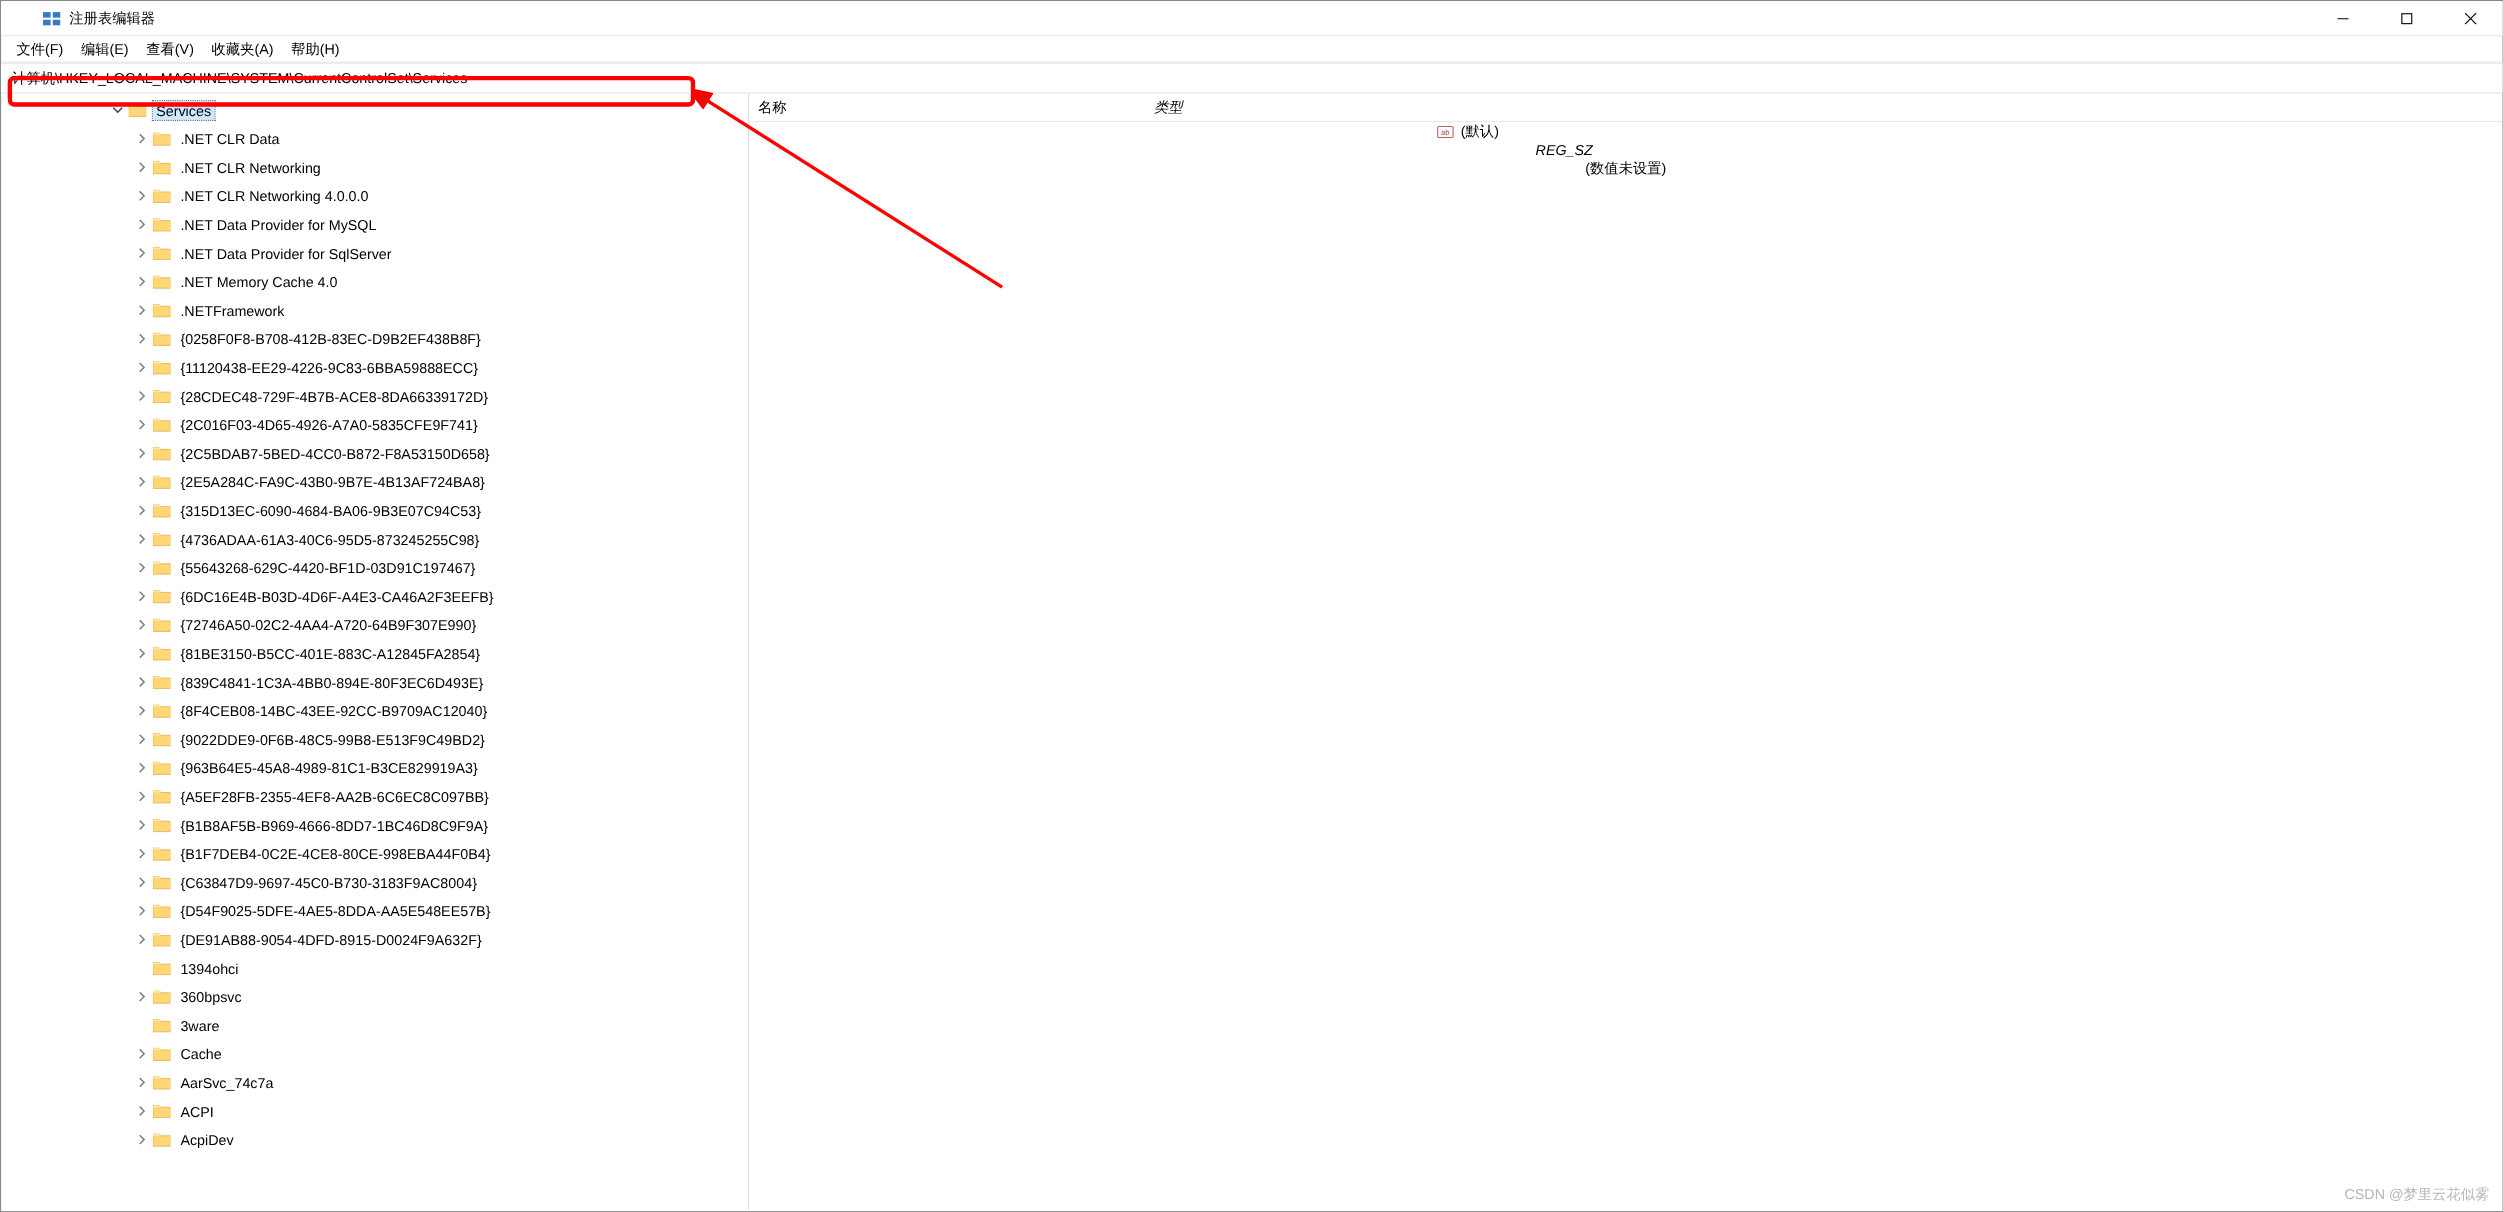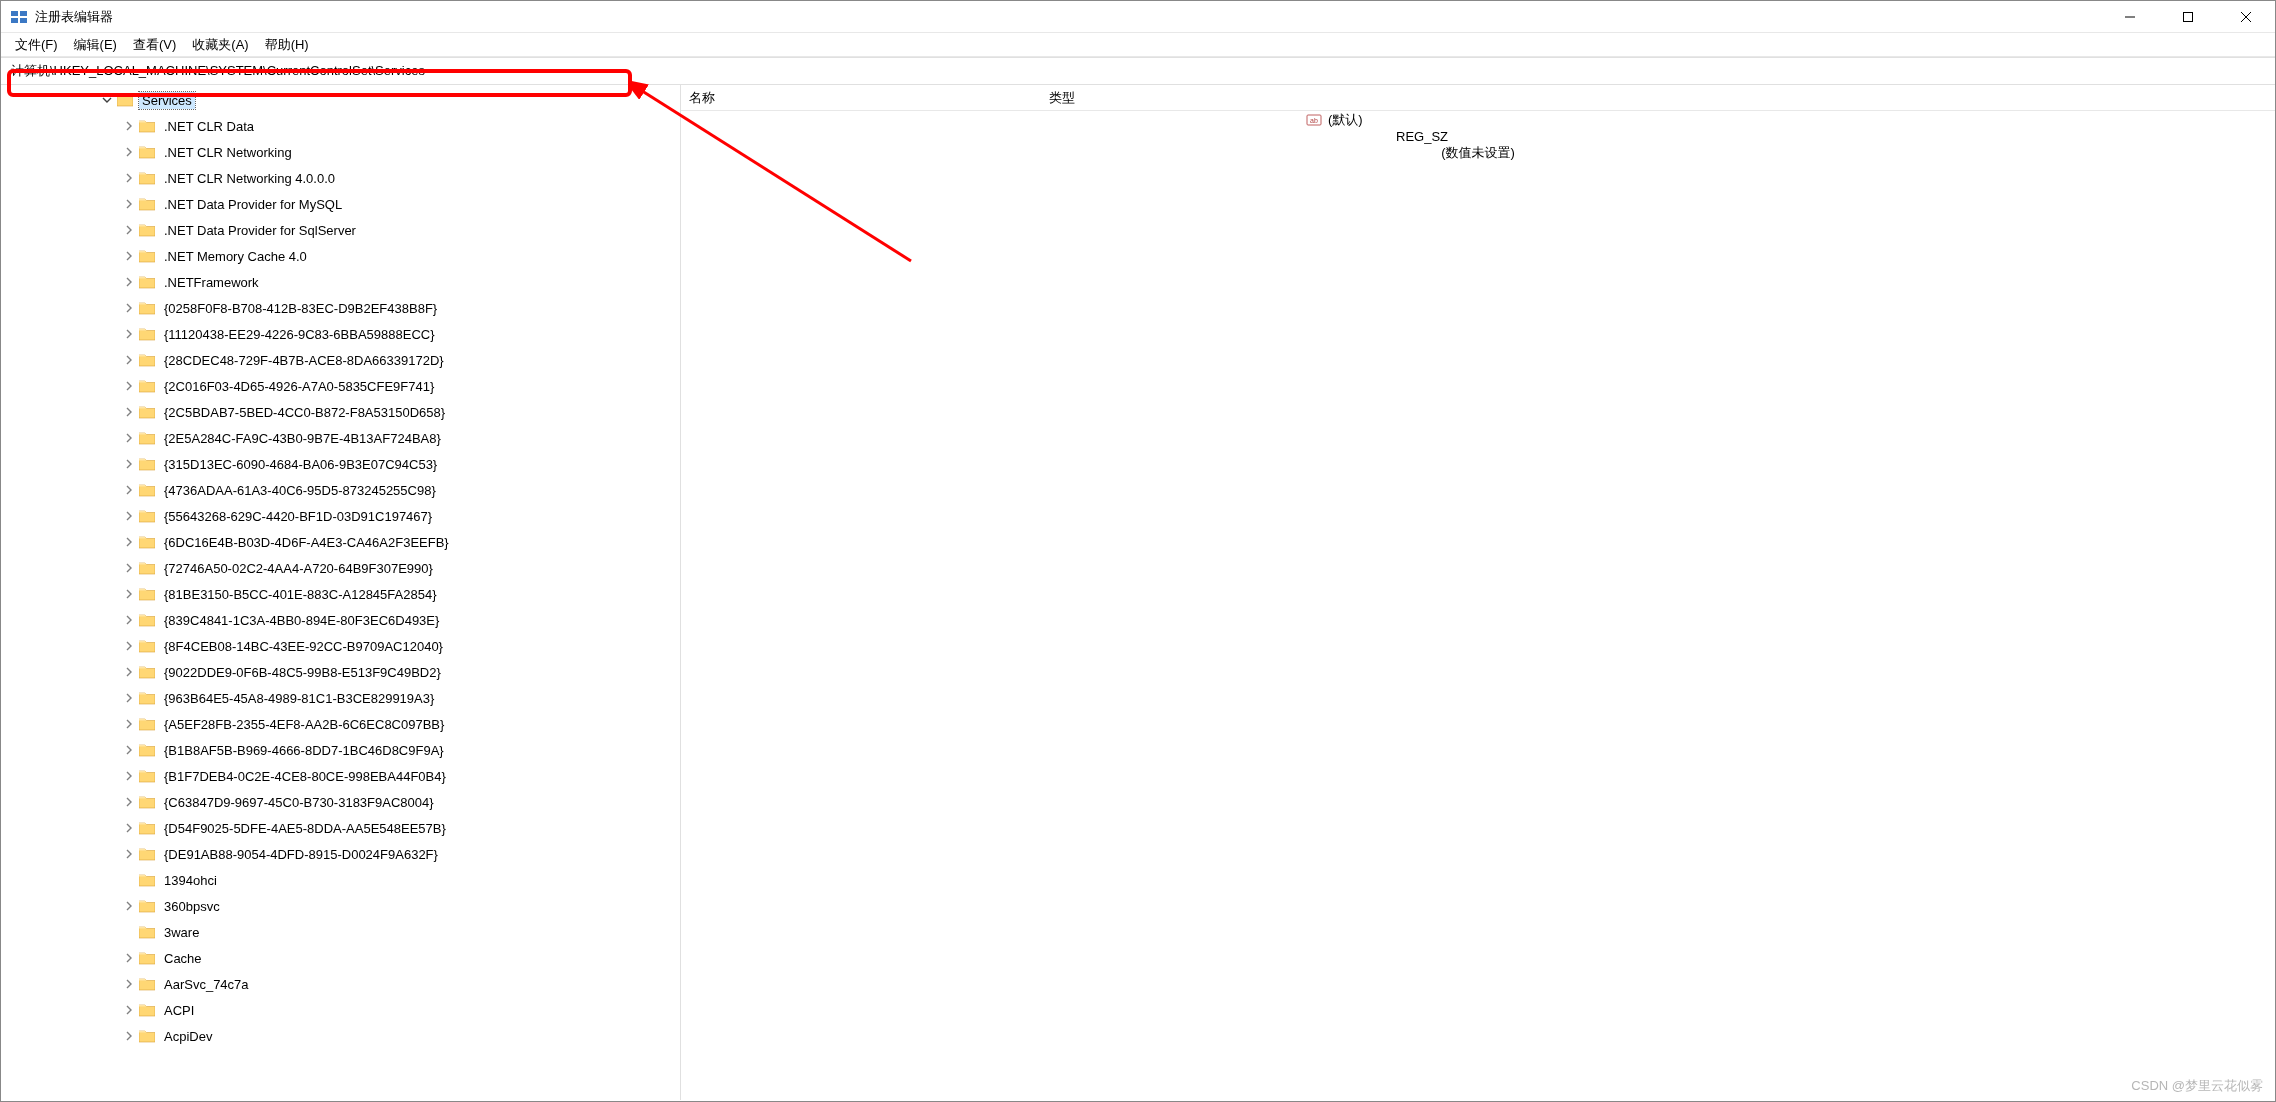--- a/index.html
+++ b/index.html
@@ -1,20 +1,20 @@
 <!DOCTYPE html>
 <html><head>
 <meta charset="utf-8">
 <style>
 * { box-sizing: border-box; margin: 0; padding: 0; font-family: "Microsoft YaHei", "Segoe UI", sans-serif; }
 html, body { width: 100%; height: 100%; background: #fff; overflow: hidden; }
 
 .window { width: 2276px; height: 1102px; background: #fff; border: 1px solid #888; position: relative; }
 
-.title-bar { height: 32px; display: flex; align-items: center; background: #fff; border-bottom: 1px solid #e8e8e8; }
+.title-bar { height: 32px; display: flex; align-items: center; background: #fff; border-bottom: 1px solid #e8e8e8; padding-left: 28px; }
 .title-bar .app-icon { width: 16px; height: 16px; margin: 0 8px 0 10px; }
 .title-bar .title-text { font-size: 13px; color: #000; flex: 0 0 auto; }
 .title-bar .spacer { flex: 1; }
 .title-bar .win-btn { width: 58px; height: 32px; display: flex; align-items: center; justify-content: center; cursor: pointer; }
 .title-bar .win-btn svg { width: 12px; height: 12px; }
 
 .menu-bar { height: 24px; display: flex; align-items: center; padding: 0 6px; font-size: 13px; border-bottom: 1px solid #e8e8e8; }
 .menu-item { padding: 2px 8px; cursor: pointer; }
 
 .address-bar { height: 28px; border-top: 1px solid #e0e0e0; border-bottom: 1px solid #e0e0e0; display: flex; align-items: center; }
@@ -31,21 +31,21 @@
 .expander { width: 16px; height: 16px; display: inline-flex; align-items: center; justify-content: center; margin-right: 2px; }
 .expander svg { width: 10px; height: 10px; }
 .folder-icon { width: 16px; height: 14px; margin-right: 6px; }
 
 .list-panel { flex: 1; height: 100%; overflow: auto; position: relative; }
 .list-header { height: 26px; display: flex; align-items: center; font-size: 13px; border-bottom: 1px solid #e8e8e8; color: #000; }
 .list-header .col { padding: 0 8px; height: 100%; display: flex; align-items: center; }
 .list-row { height: 24px; display: flex; align-items: center; font-size: 13px; flex-direction: column; }
 .list-row .cell { padding: 0 8px; display: flex; align-items: center; }
 .col-name { width: 360px; }
-.col-type { width: 180px; }
+.col-type { width: 180px; font-style: italic; }
 .col-data { flex: 1; }
 .value-icon { width: 16px; height: 16px; margin-right: 6px; }
 
 .red-box { position: absolute; border: 4px solid #ff0000; pointer-events: none; z-index: 50; }
 .red-arrow { position: absolute; pointer-events: none; z-index: 49; }
 
 .watermark { position: absolute; right: 12px; bottom: 6px; font-size: 13px; color: rgba(120,120,120,0.55); z-index: 60; }
 
 
 .tree-panel::-webkit-scrollbar { width: 18px; }

